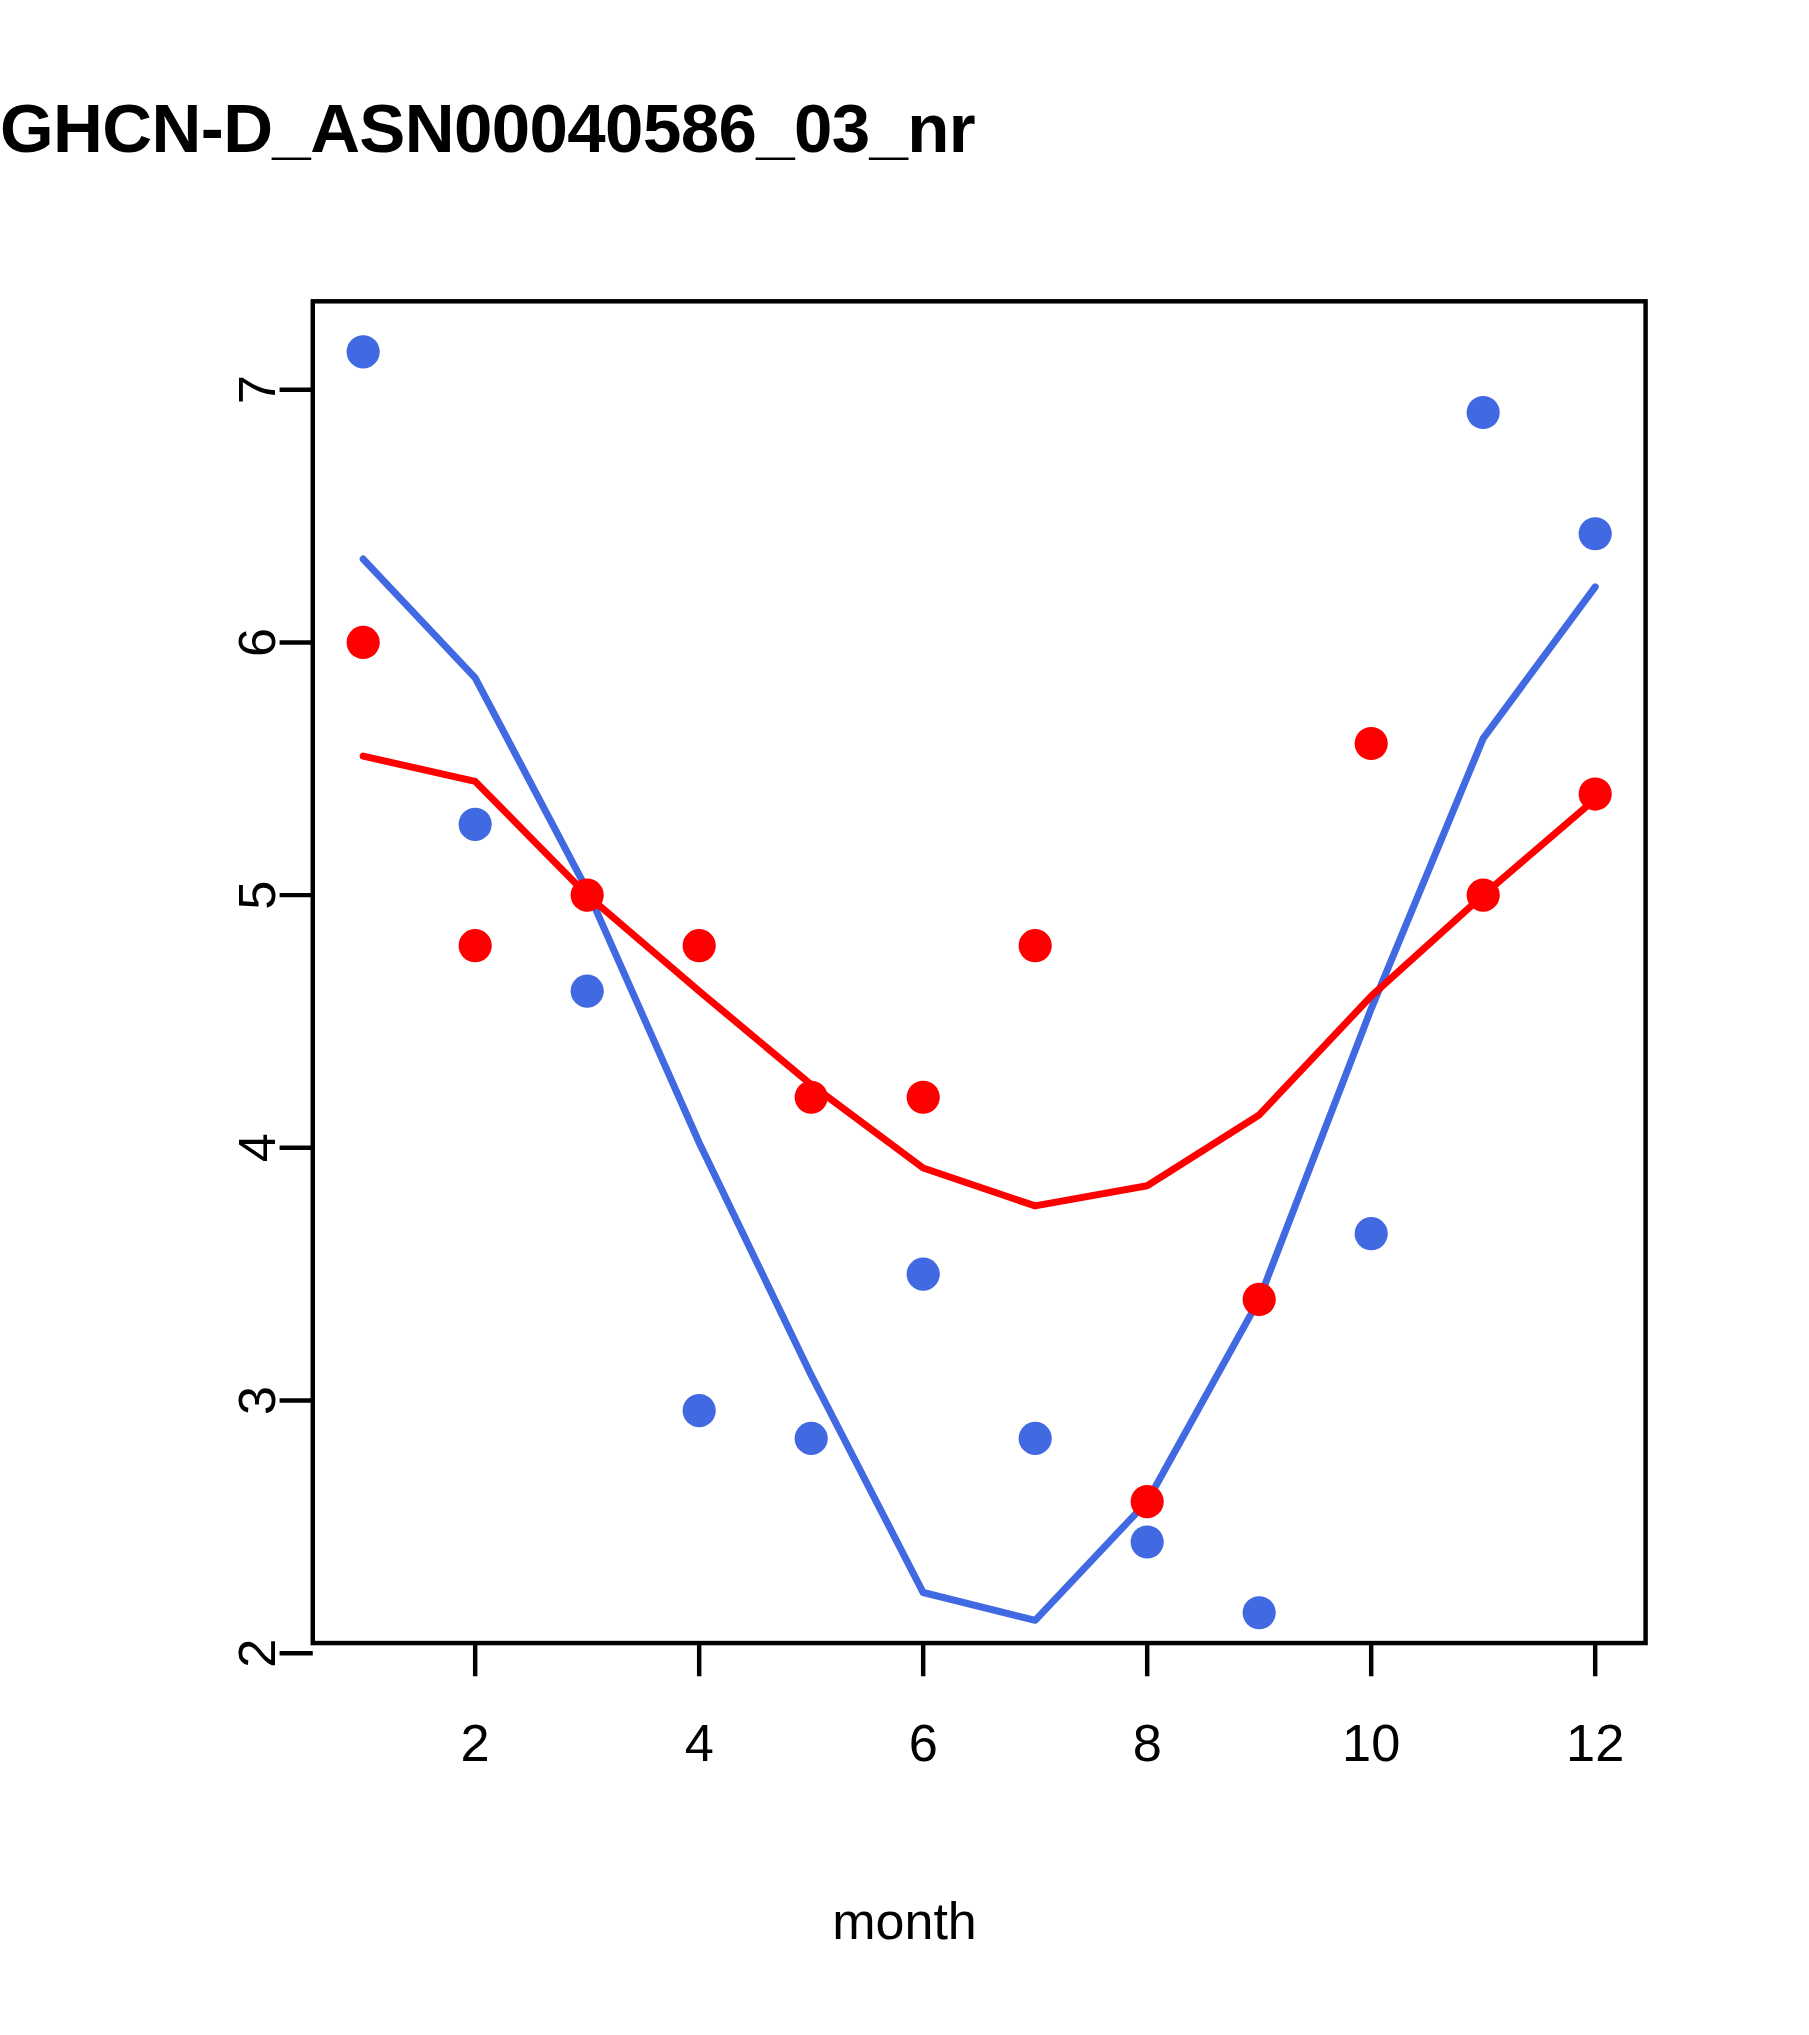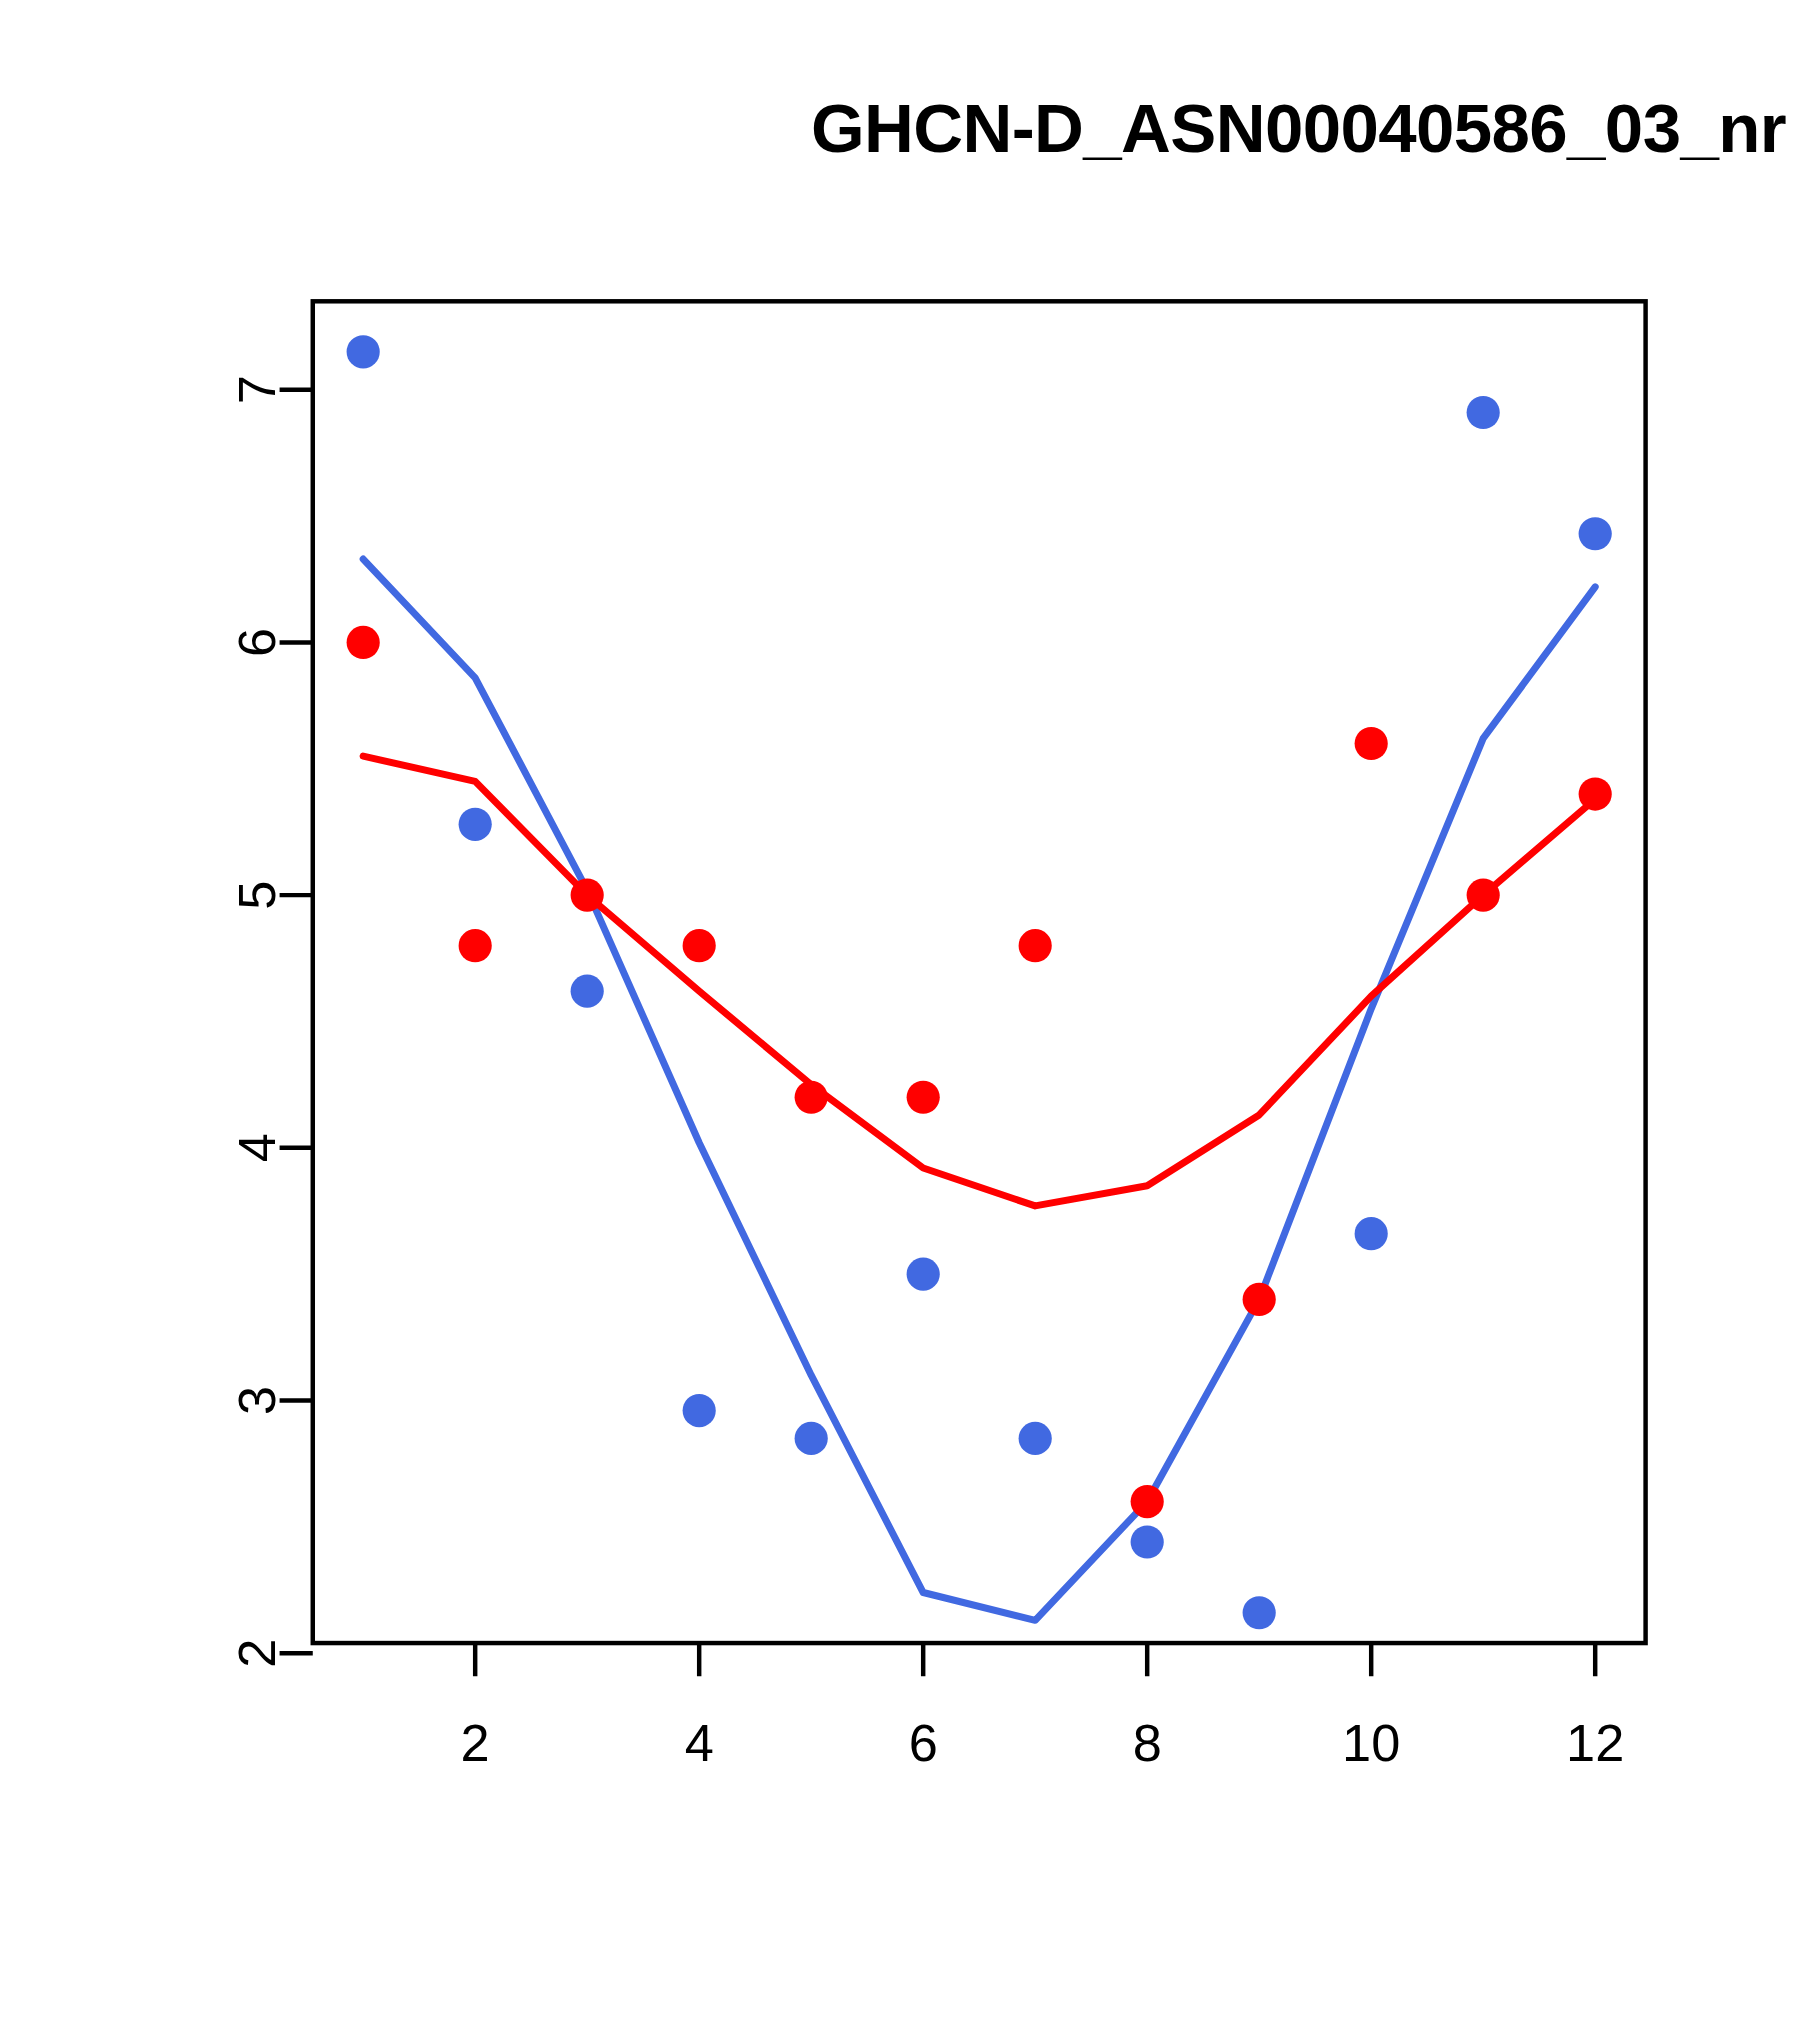--- a/index.html
+++ b/index.html
@@ -18,21 +18,21 @@
     position: relative;
     width: 1809px;
     height: 2035px;
     background: #ffffff;
   }
   #chart-title {
     position: absolute;
     top: 89px;
     left: 0;
     width: 1786px;
-    text-align: right;
+    text-align: left;
     font-size: 69px;
     font-weight: bold;
     letter-spacing: -0.6px;
     font-family: "Liberation Sans", sans-serif;
     white-space: pre;
   }
   #xlabel {
     position: absolute;
     top: 1891px;
     left: 0;
@@ -120,15 +120,16 @@
           <circle cx="1621.731092436975" cy="1481.4350282485875" r="26" fill="#FF0000"></circle>
           <circle cx="1797.1932773109245" cy="2352.3201506591336" r="26" fill="#FF0000"></circle>
           <circle cx="1972.655462184874" cy="2035.6346516007534" r="26" fill="#FF0000"></circle>
           <circle cx="2148.1176470588234" cy="1164.749529190207" r="26" fill="#FF0000"></circle>
           <circle cx="2323.5798319327732" cy="1402.2636534839924" r="26" fill="#FF0000"></circle>
           <circle cx="2499.042016806723" cy="1243.920903954802" r="26" fill="#FF0000"></circle>
         </g>
       </g>
   </svg>
 
+  <div id="xlabel">month</div>
 
 </div>
 
 
 </body></html>

